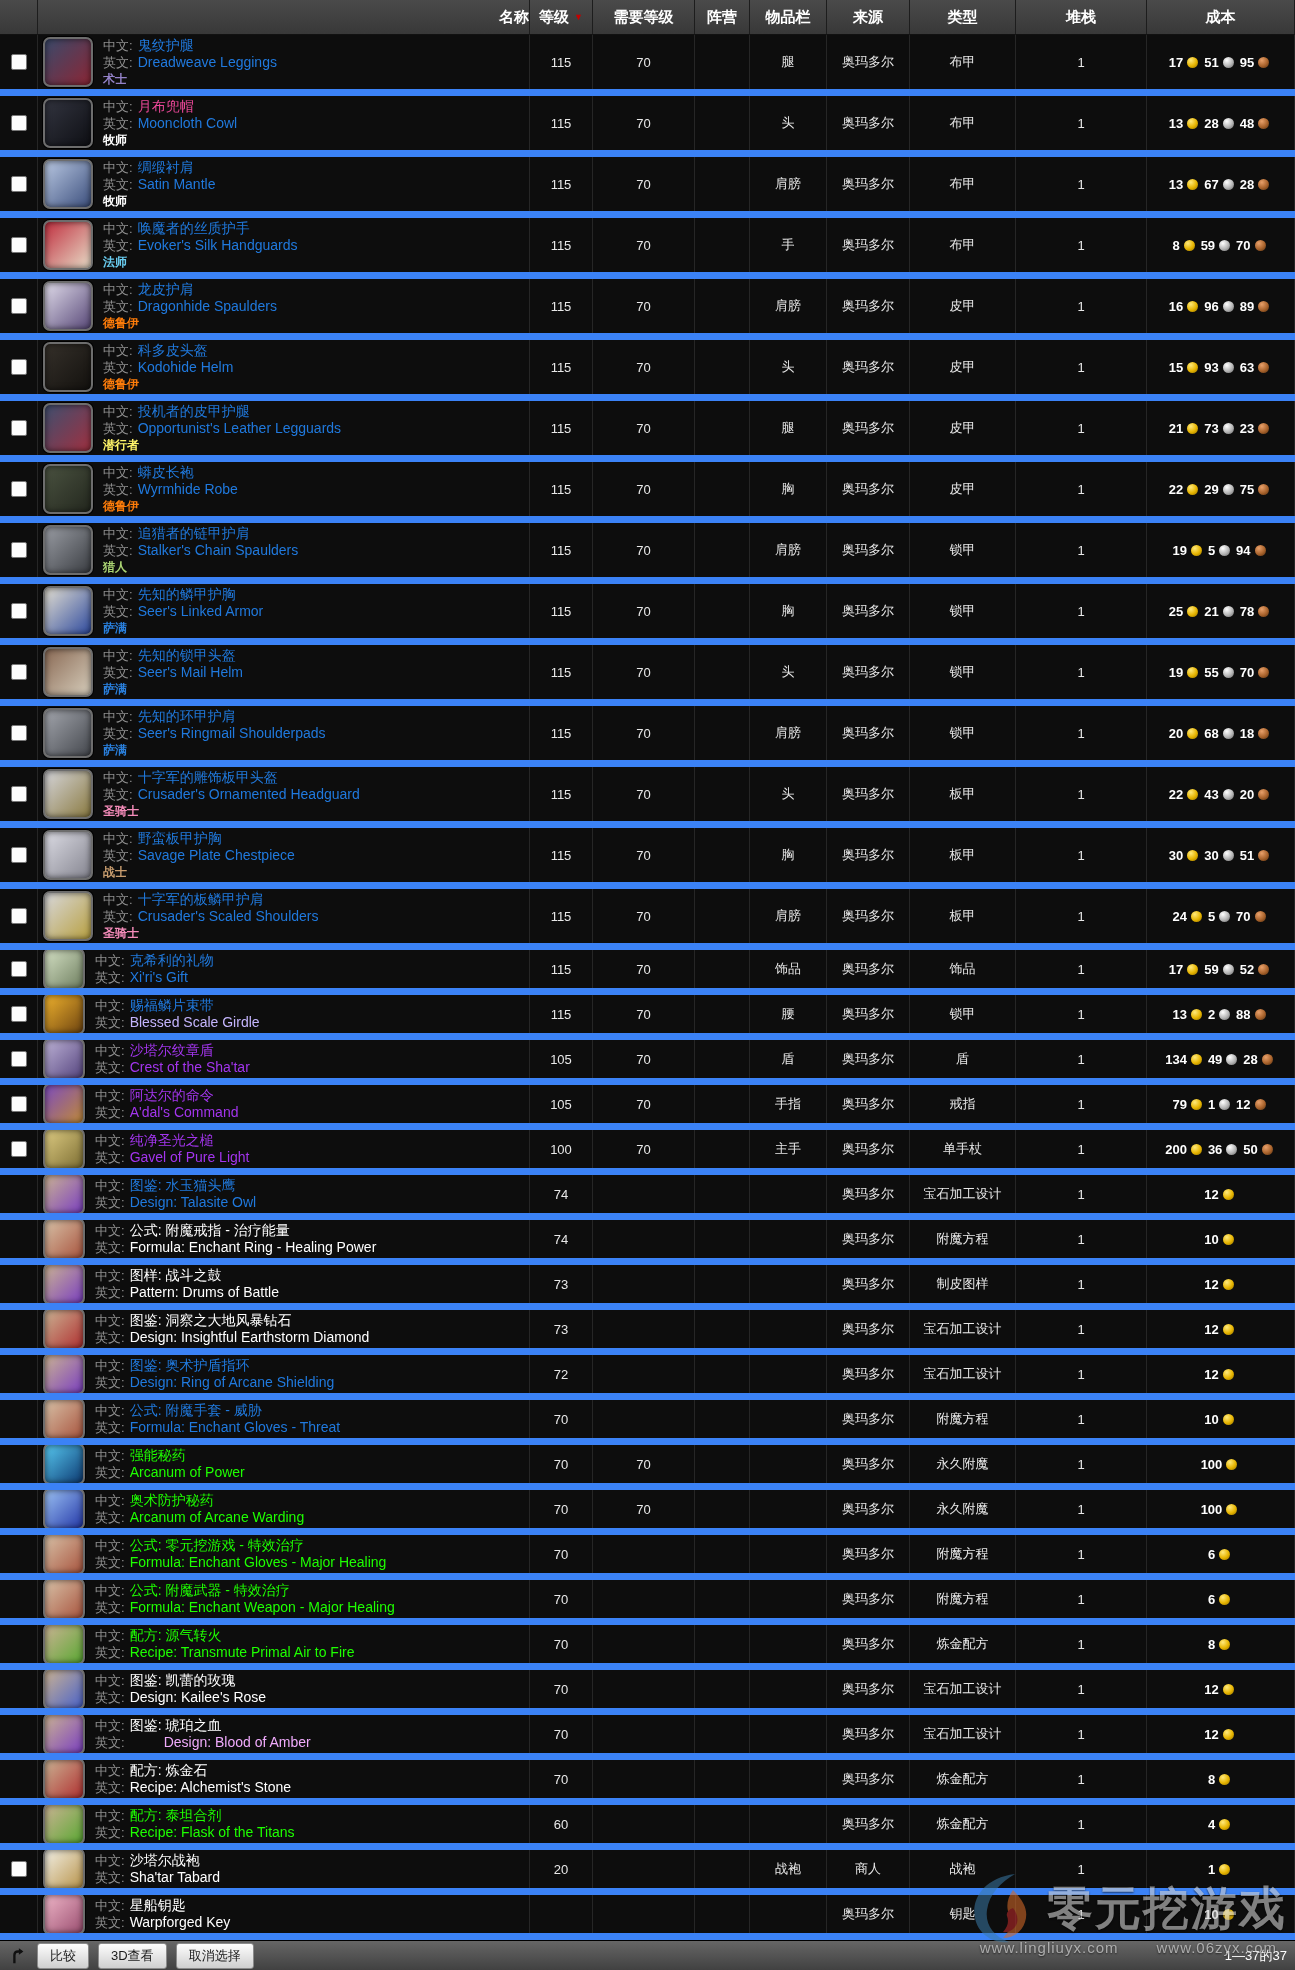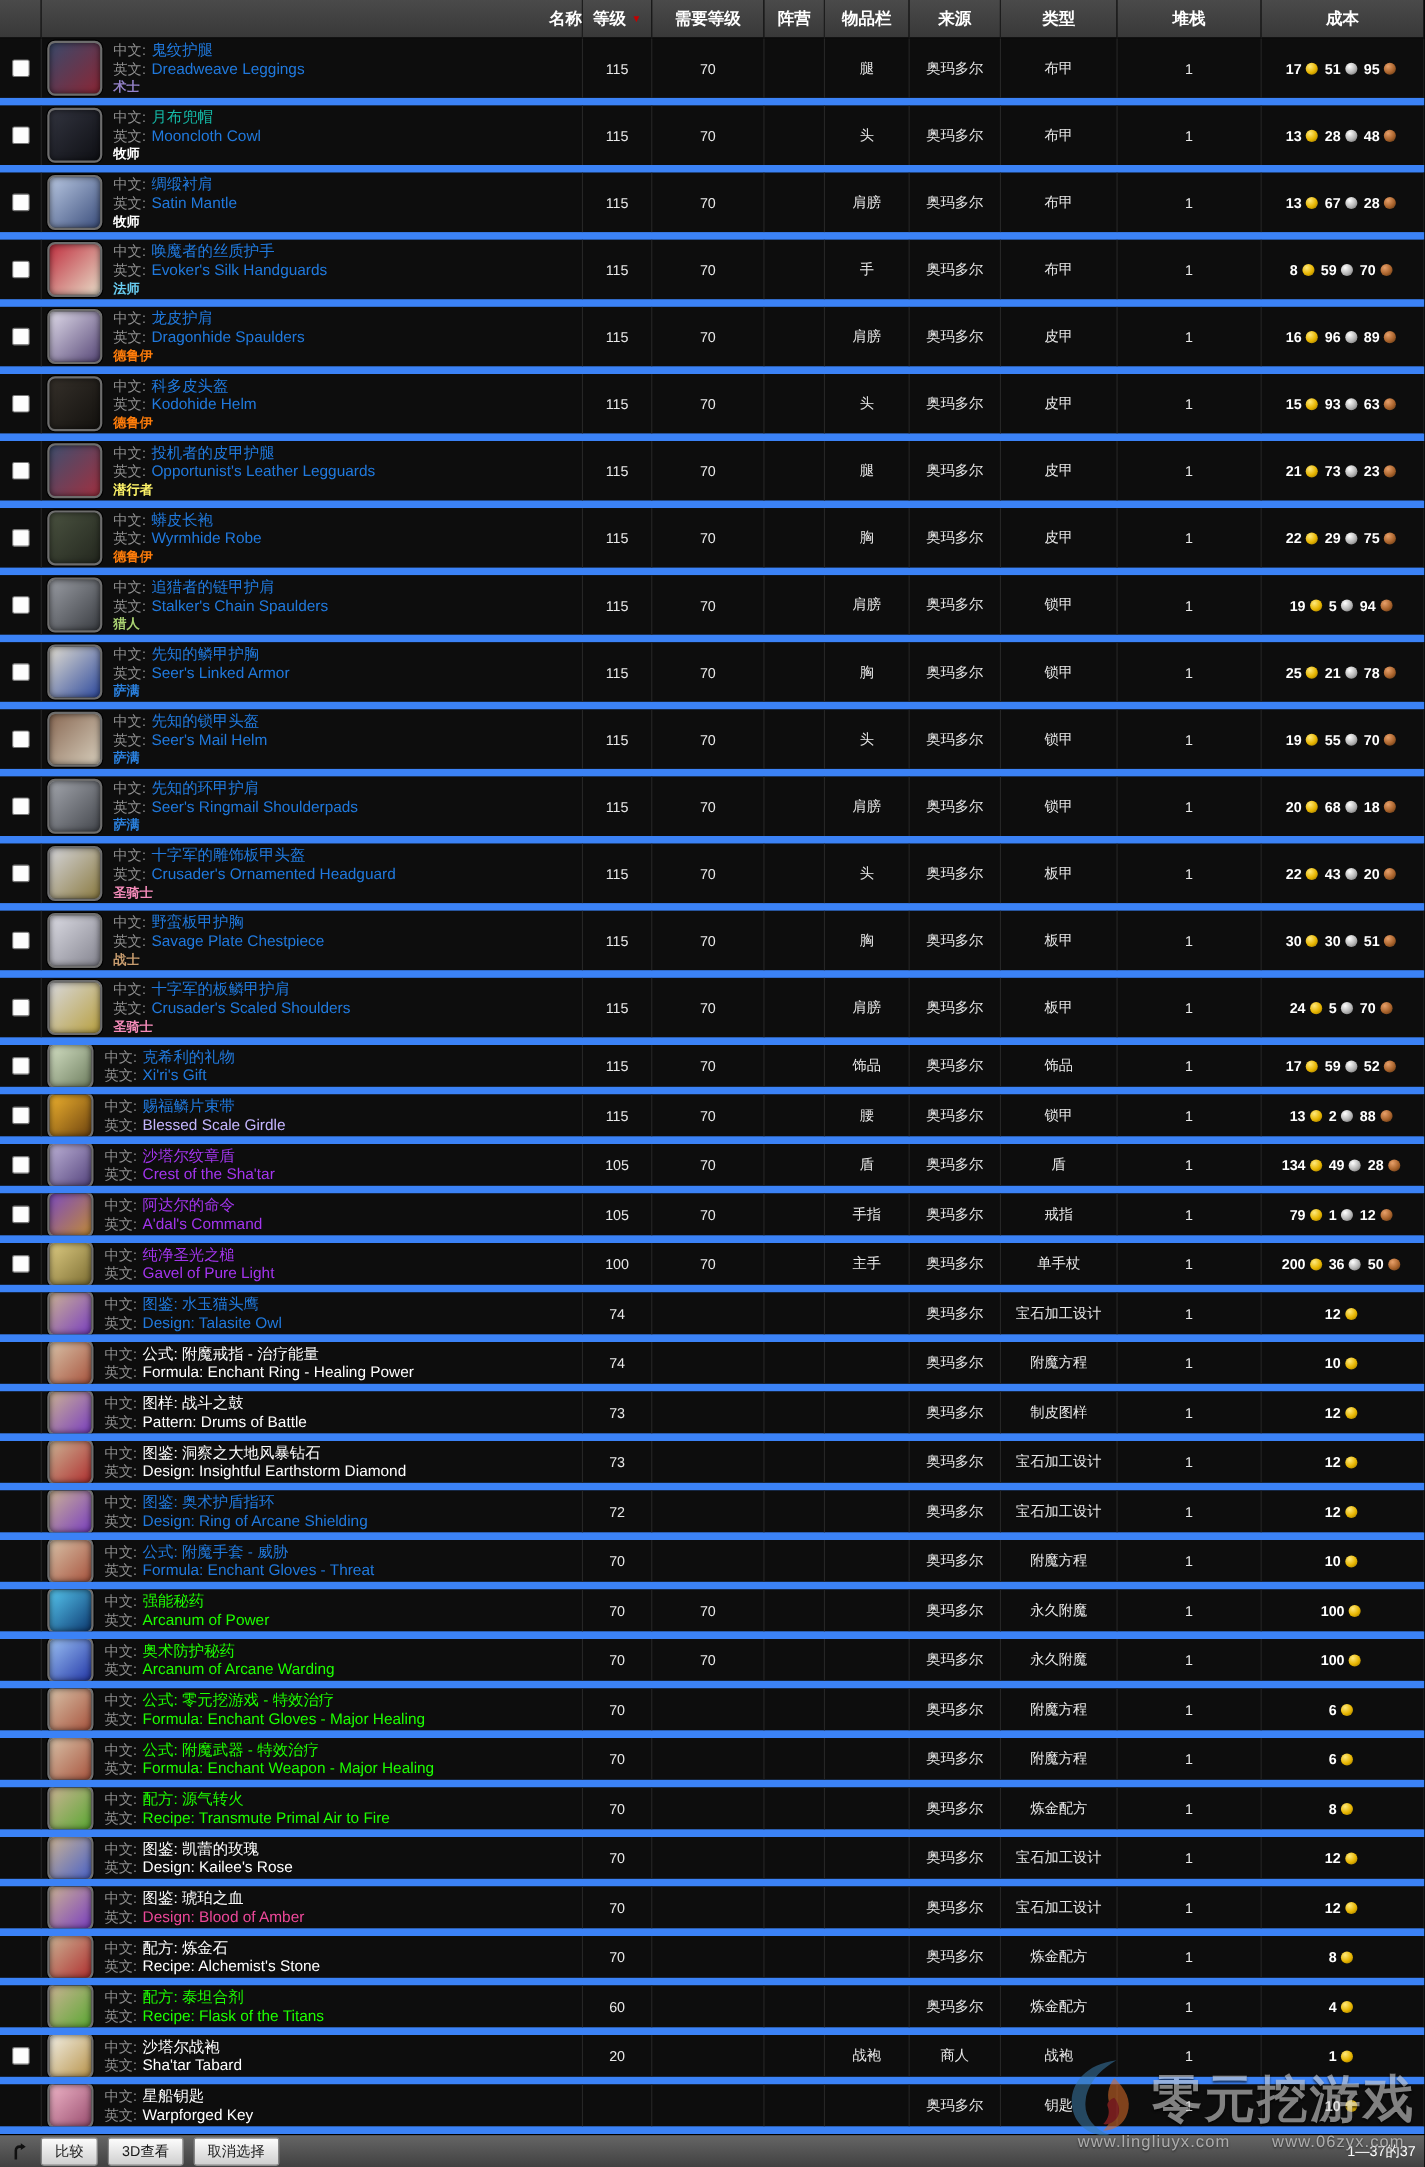--- a/index.html
+++ b/index.html
@@ -119,21 +119,21 @@
           </span>
         </div>
       </div>
       <div class="row grid tall">
         <div class="cell cbcell">
           <span class="checkbox"></span>
         </div>
         <div class="cell namecell">
           <span class="icon" style="background: linear-gradient(135deg, rgb(50, 52, 63), rgb(14, 15, 20));"></span>
           <div class="ntext">
-            <div><span class="lbl">中文:</span><a class="iname" style="color: #14b8a6;">月布兜帽</a></div>
+            <div><span class="lbl">中文:</span><a class="iname" style="color: #ec4899;">月布兜帽</a></div>
             <div><span class="lbl">英文:</span><a class="iname" style="color: rgb(32, 121, 221);">Mooncloth Cowl</a></div>
             <div class="clsline" style="color: rgb(255, 255, 255);">牧师</div>
           </div>
         </div>
         <div class="cell">115</div>
         <div class="cell">70</div>
         <div class="cell"></div>
         <div class="cell">头</div>
         <div class="cell">奥玛多尔</div>
         <div class="cell">布甲</div>
@@ -959,21 +959,21 @@
             <span class="coin g"></span>
           </span>
         </div>
       </div>
       <div class="row grid compact">
         <div class="cell cbcell"></div>
         <div class="cell namecell">
           <span class="icon" style="background: linear-gradient(135deg, rgb(203, 179, 148), rgb(122, 63, 192));"></span>
           <div class="ntext">
             <div><span class="lbl">中文:</span><a class="iname" style="color: rgb(255, 255, 255);">图鉴: 琥珀之血</a></div>
-            <div><span class="lbl">英文:</span><a class="iname" style="color: #ec4899;">Design: Blood of Amber</a></div>
+            <div><span class="lbl">英文:</span><a class="iname" style="color: #f0abfc; margin-left: 34px;">Design: Blood of Amber</a></div>
           </div>
         </div>
         <div class="cell">70</div>
         <div class="cell"></div>
         <div class="cell"></div>
         <div class="cell"></div>
         <div class="cell">奥玛多尔</div>
         <div class="cell">宝石加工设计</div>
         <div class="cell">1</div>
         <div class="cell">

